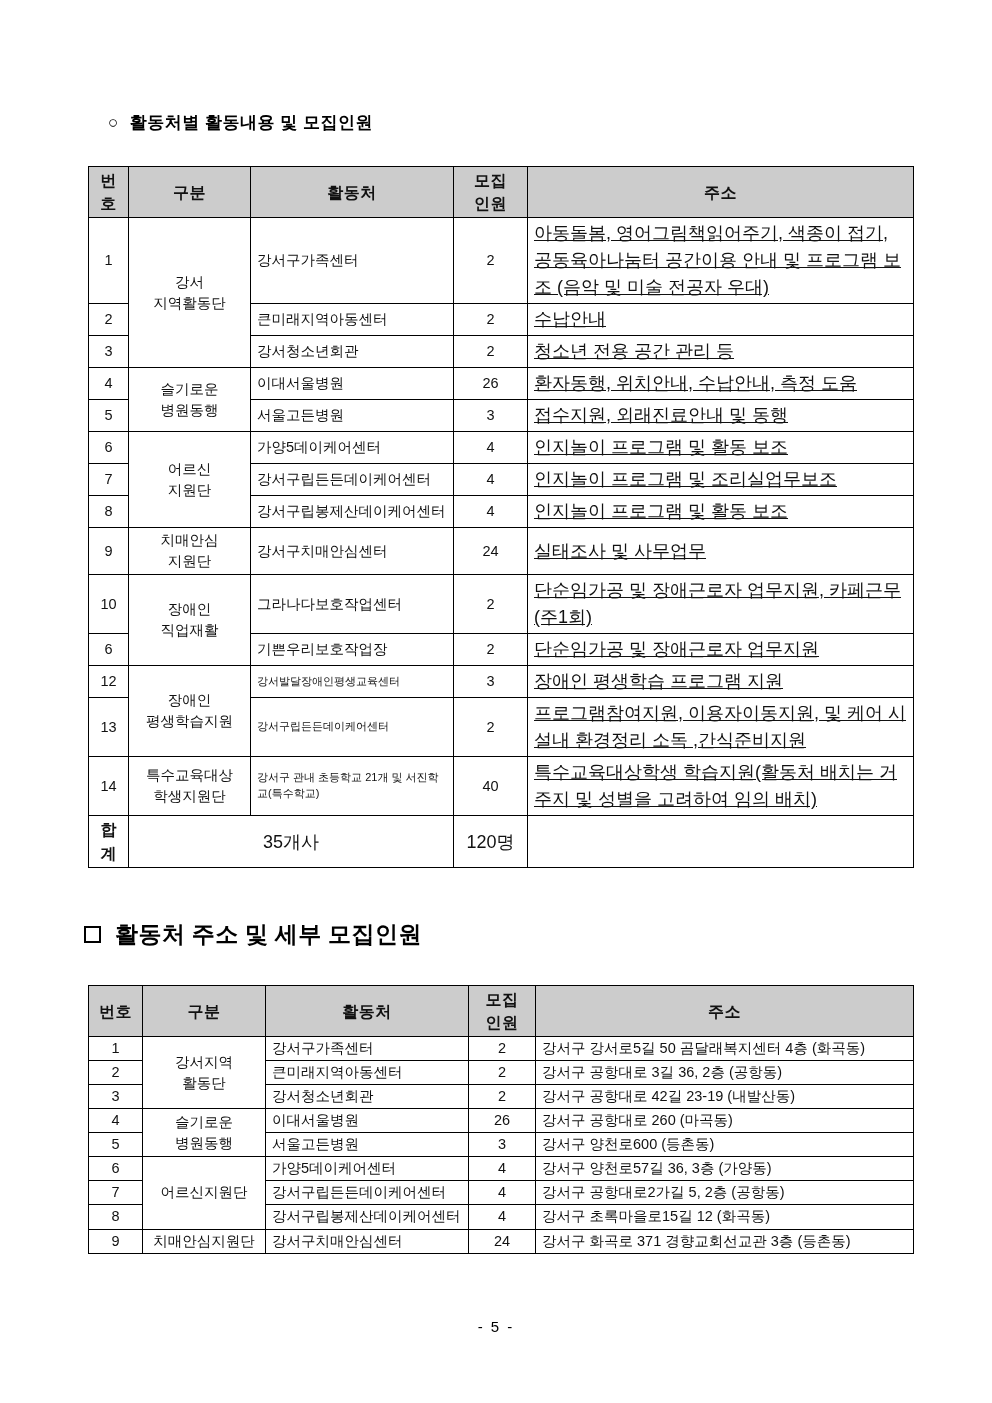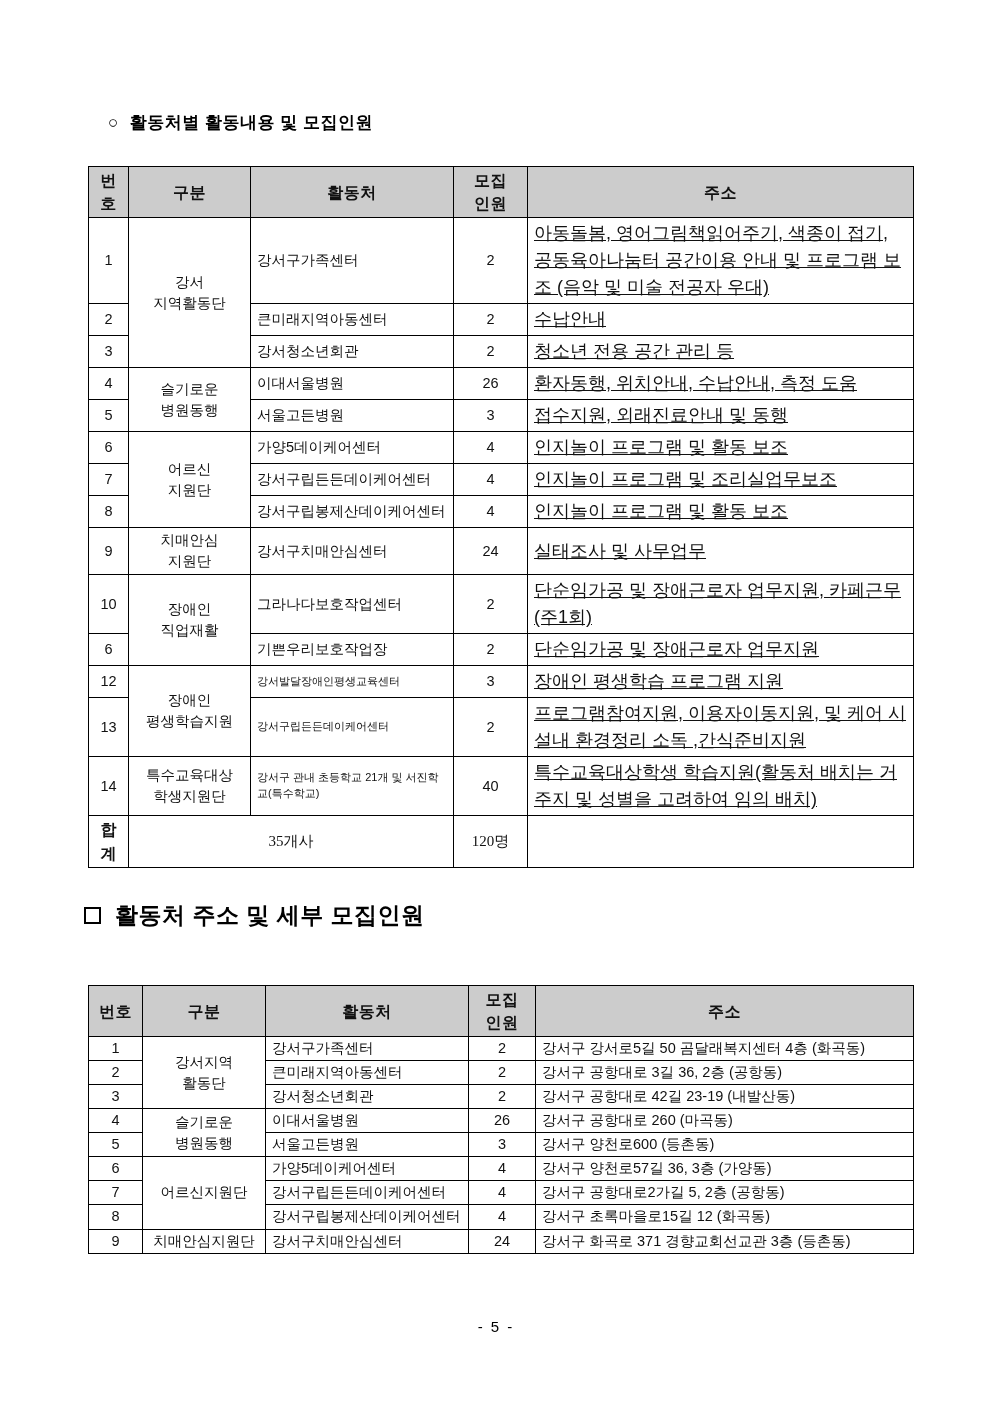--- a/index.html
+++ b/index.html
@@ -41,22 +41,23 @@
     font-size: 17px;
     margin-right: 11px;
     line-height: 1;
     font-weight: normal;
   }
   .sec1-heading .htext { font-size: 17px; }
 
   .sec2-heading {
     position: absolute;
     left: 84px;
-    top: 900px;
+    top: 919px;
     font-size: 23px;
+    font-family: Liberation Serif, serif;
   }
   .sec2-heading .box-marker {
     display: inline-block;
     width: 17px;
     height: 17px;
     border: 2px solid #000;
     margin-right: 14px;
     box-sizing: border-box;
   }
   .sec2-heading .htext { font-size: 23px; }
@@ -101,21 +102,21 @@
   #table1 th.h-addr { width: 386px; }
   #table1 td { font-size: 14.5px; }
   #table1 td.addr { font-size: 18px; line-height: 1.5; text-decoration: underline; }
   #table1 td.small-org { font-size: 11px; }
   #table1 th.h-no, #table1 th.h-cnt { padding: 2px 2px; }
   #table1 td.sum-label {
     font-weight: bold;
     font-size: 16px;
     text-align: center;
   }
-  #table1 td.sum-val { text-align: center; font-size: 15px; font-family: Liberation Serif, serif; }
+  #table1 td.sum-val { text-align: center; font-size: 18px; }
 
   
   #table2 {
     left: 88px;
     top: 985px;
     width: 825px;
   }
   #table2 th.h-no   { width: 54px; margin-top: 40px; }
   #table2 th.h-cat  { width: 123px; }
   #table2 th.h-org  { width: 203px; }

